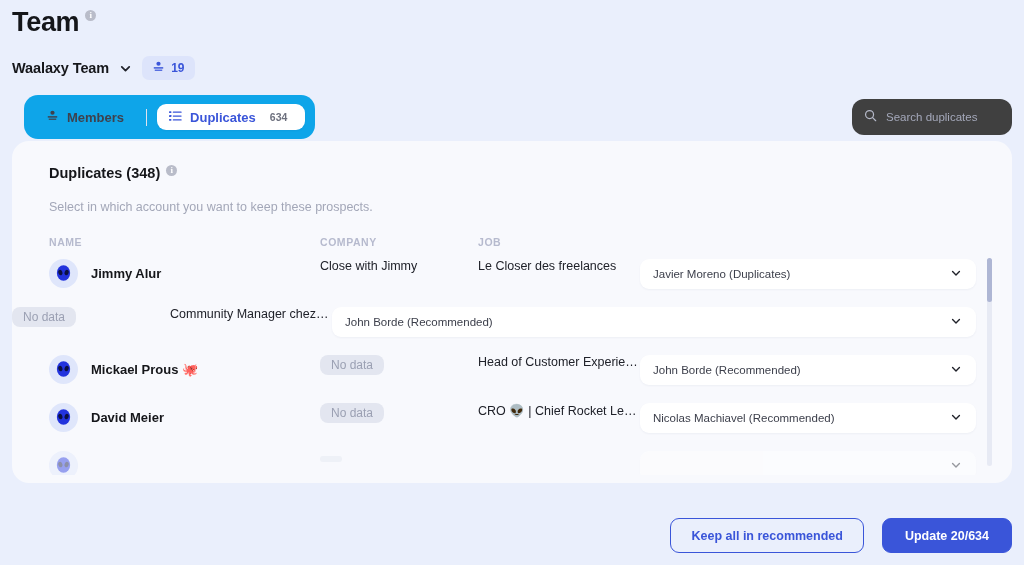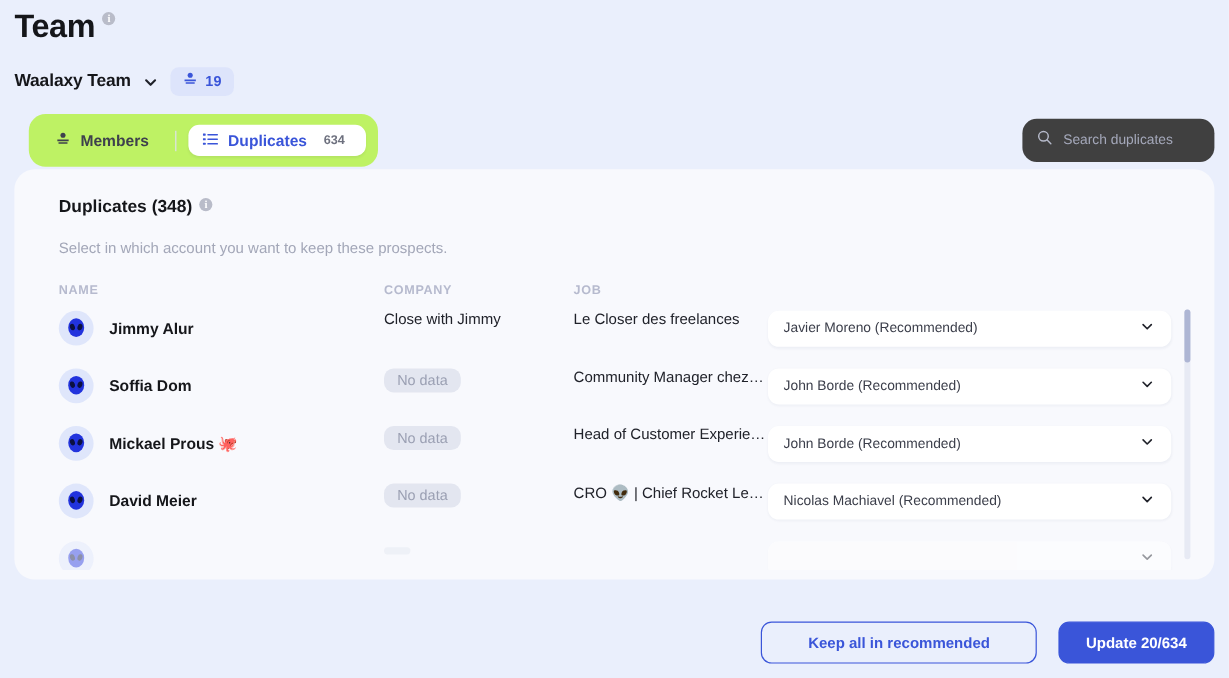--- a/index.html
+++ b/index.html
@@ -97,21 +97,21 @@
     display: flex;
     align-items: center;
     justify-content: space-between;
     margin-top: 14px;
     padding-right: 12px;
   }
 
   .tabbar {
     display: flex;
     align-items: center;
-    background: #bef264;
+    background: #0ea5e9;
     border-radius: 14px;
     padding: 8px 10px;
     gap: 2px;
     height: 44px;
     margin-left: 12px;
   }
 
   .tab {
     display: flex;
     align-items: center;
@@ -356,21 +356,21 @@
     align-items: center;
     justify-content: center;
     height: 35px;
     white-space: nowrap;
   }
 
   .btn-secondary {
     background: transparent;
     border: 1.3px solid #3a55d9;
     color: #3a55d9;
-    padding: 0 38px;
+    padding: 0 20px;
     margin-left: 32px;
   }
 
   .btn-primary {
     background: #3a55d9;
     border: 1.3px solid #3a55d9;
     color: #ffffff;
     padding: 0 22px;
   }
 </style>
@@ -480,41 +480,31 @@
               <ellipse cx="6.7" cy="9" rx="2.1" ry="2.9" fill="#0b1040" transform="rotate(-20 6.7 9)"></ellipse>
               <ellipse cx="13.3" cy="9" rx="2.1" ry="2.9" fill="#0b1040" transform="rotate(20 13.3 9)"></ellipse>
             </svg>
           </div>
           <div class="person-name">Jimmy Alur</div>
         </div>
         <div class="company-cell">Close with Jimmy</div>
         <div class="job-cell">Le Closer des freelances</div>
         <div class="member-cell">
           <div class="select">
-            <span class="select-value">Javier Moreno (Recommended)</span>
+            <span class="select-value">Javier Moreno (Duplicates)</span>
             <span>
               <svg width="12" height="12" viewBox="0 0 14 14" fill="none" stroke="#20222a" stroke-width="1.6" stroke-linecap="round" stroke-linejoin="round">
                   <path d="M3 5.3 L7 9.3 L11 5.3"></path>
                 </svg>
             </span>
           </div>
         </div>
       </div>
 
       <div class="row">
-        <div class="name-cell">
-          <div class="avatar">
-            <svg width="19" height="19" viewBox="0 0 20 20">
-              <ellipse cx="10" cy="9.5" rx="7" ry="8.2" fill="#2233dd"></ellipse>
-              <ellipse cx="6.7" cy="9" rx="2.1" ry="2.9" fill="#0b1040" transform="rotate(-20 6.7 9)"></ellipse>
-              <ellipse cx="13.3" cy="9" rx="2.1" ry="2.9" fill="#0b1040" transform="rotate(20 13.3 9)"></ellipse>
-            </svg>
-          </div>
-          <div class="person-name">Soffia Dom</div>
-        </div>
         <div class="company-cell">
           <span class="nodata-pill">No data</span>
         </div>
         <div class="job-cell">Community Manager chez…</div>
         <div class="member-cell">
           <div class="select">
             <span class="select-value">John Borde (Recommended)</span>
             <span>
               <svg width="12" height="12" viewBox="0 0 14 14" fill="none" stroke="#20222a" stroke-width="1.6" stroke-linecap="round" stroke-linejoin="round">
                   <path d="M3 5.3 L7 9.3 L11 5.3"></path>

